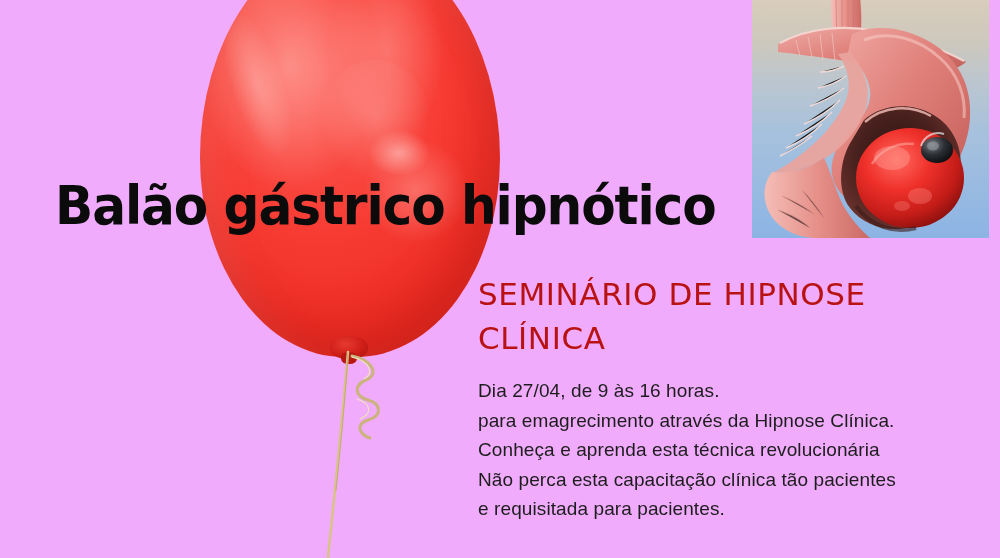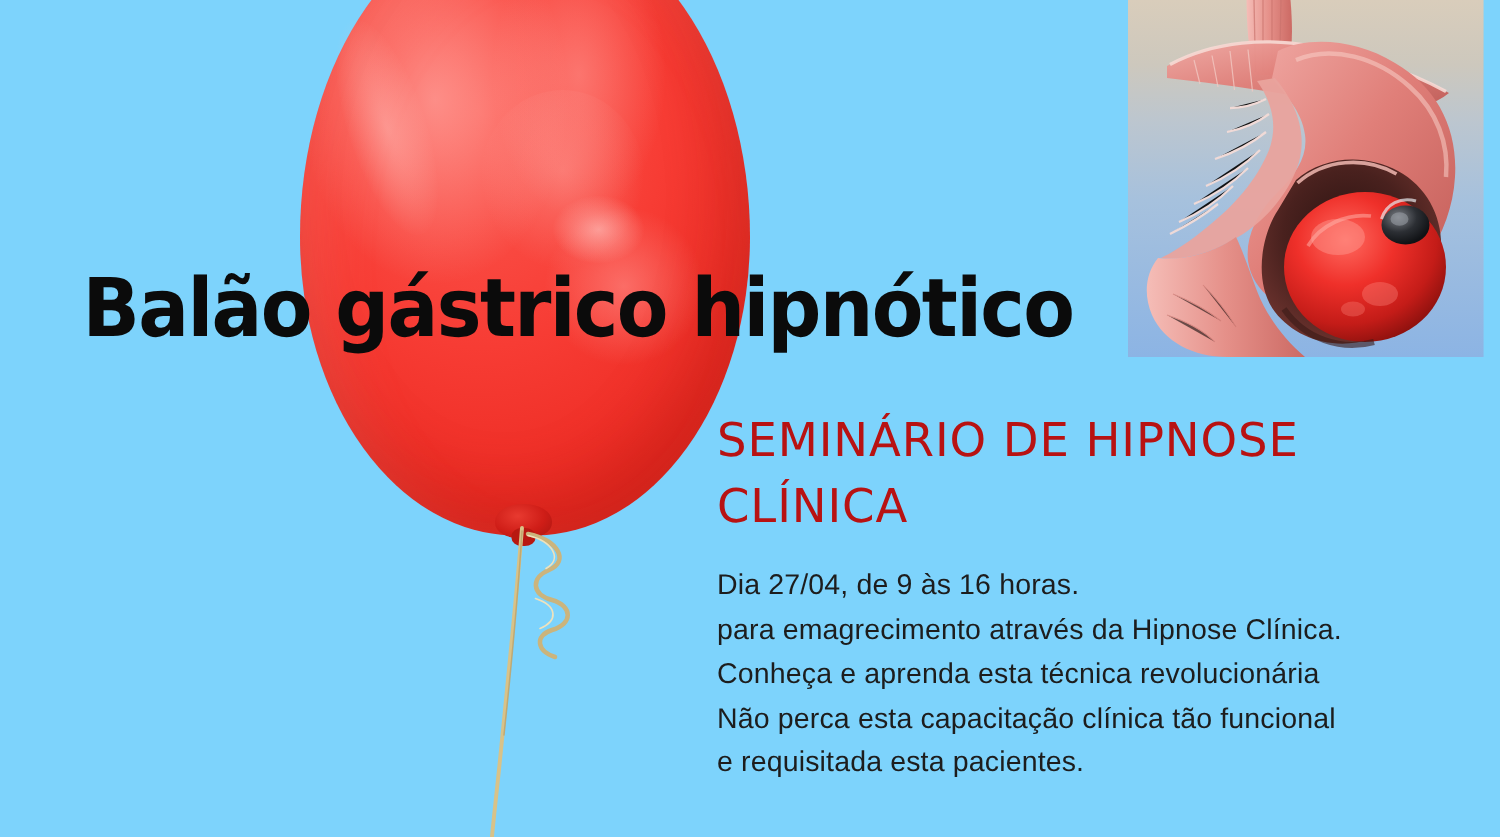--- a/index.html
+++ b/index.html
@@ -4,21 +4,21 @@
 <style>
   html, body {
     margin: 0;
     padding: 0;
     background: #ffffff;
   }
   #poster {
     position: relative;
     width: 1000px;
     height: 558px;
-    background: #7dd3fc;
+    background: #f0abfc;
     overflow: hidden;
     font-family: "DejaVu Sans", sans-serif;
   }
 
   
   .balloon-group {
     position: absolute;
     left: 0;
     top: 0;
     width: 560px;
@@ -281,18 +281,18 @@
     </svg>
   </div>
 
   <div class="copy-block">
     <div class="headline">SEMINÁRIO DE HIPNOSE
 CLÍNICA</div>
     <div class="body-lines">
       <div class="line">Dia 27/04, de 9 às 16 horas.</div>
       <div class="line">para emagrecimento através da Hipnose Clínica.</div>
       <div class="line">Conheça e aprenda esta técnica revolucionária</div>
-      <div class="line">Não perca esta capacitação clínica tão funcional</div>
-      <div class="line">e requisitada esta pacientes.</div>
+      <div class="line">Não perca esta capacitação clínica tão pacientes</div>
+      <div class="line">e requisitada para pacientes.</div>
     </div>
   </div>
 
 </div>
 
 </body></html>

